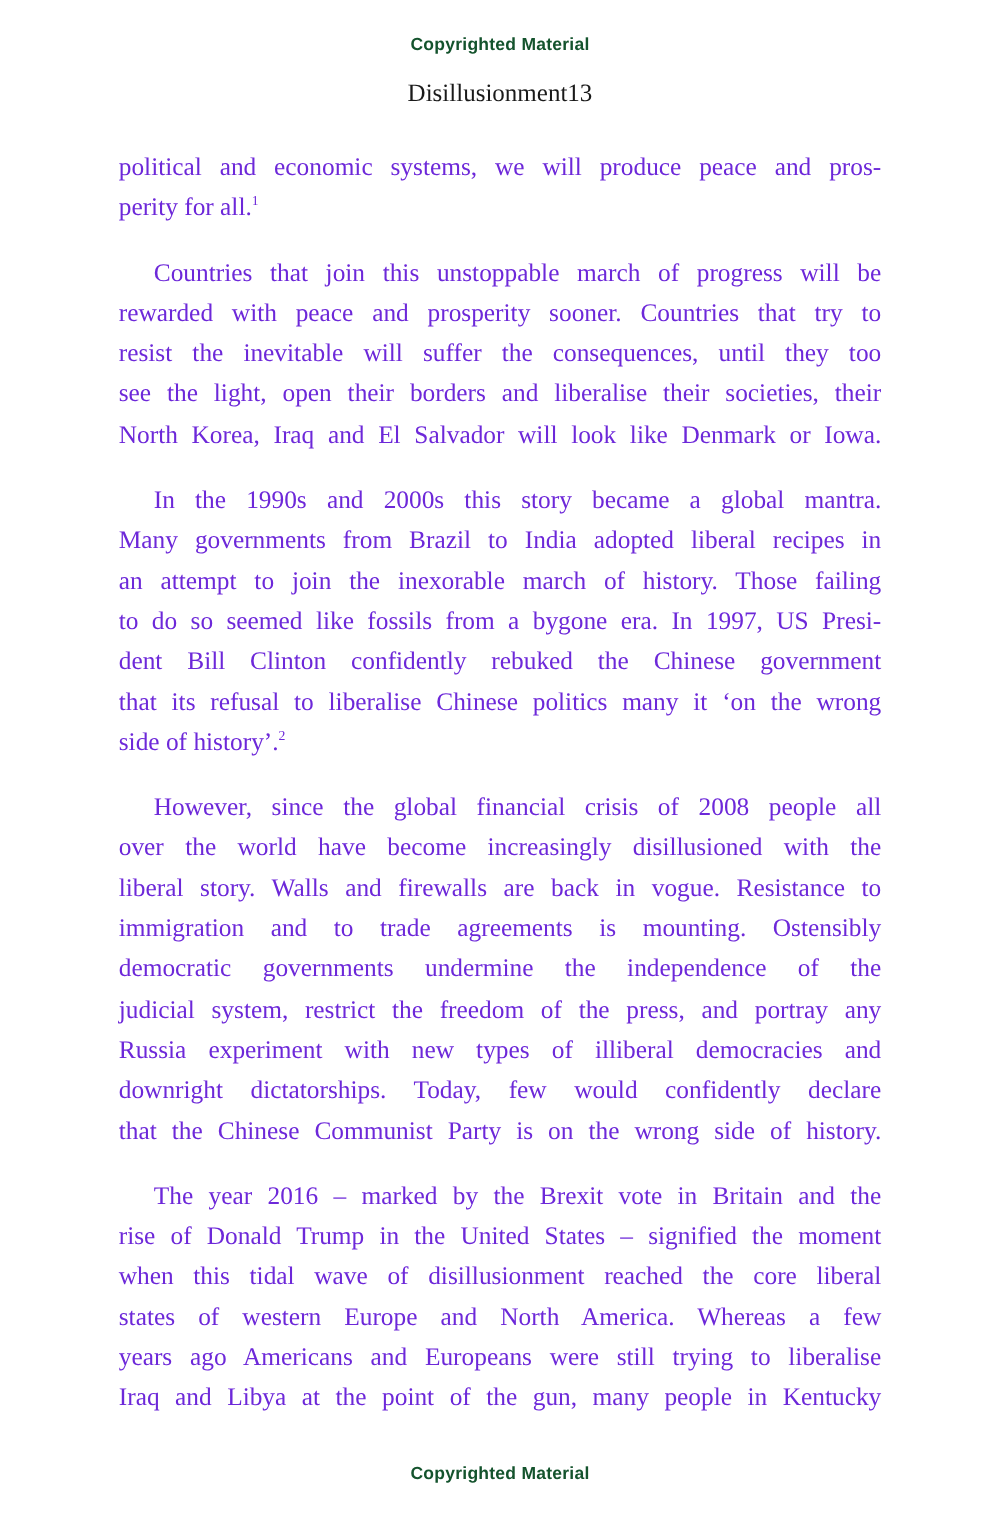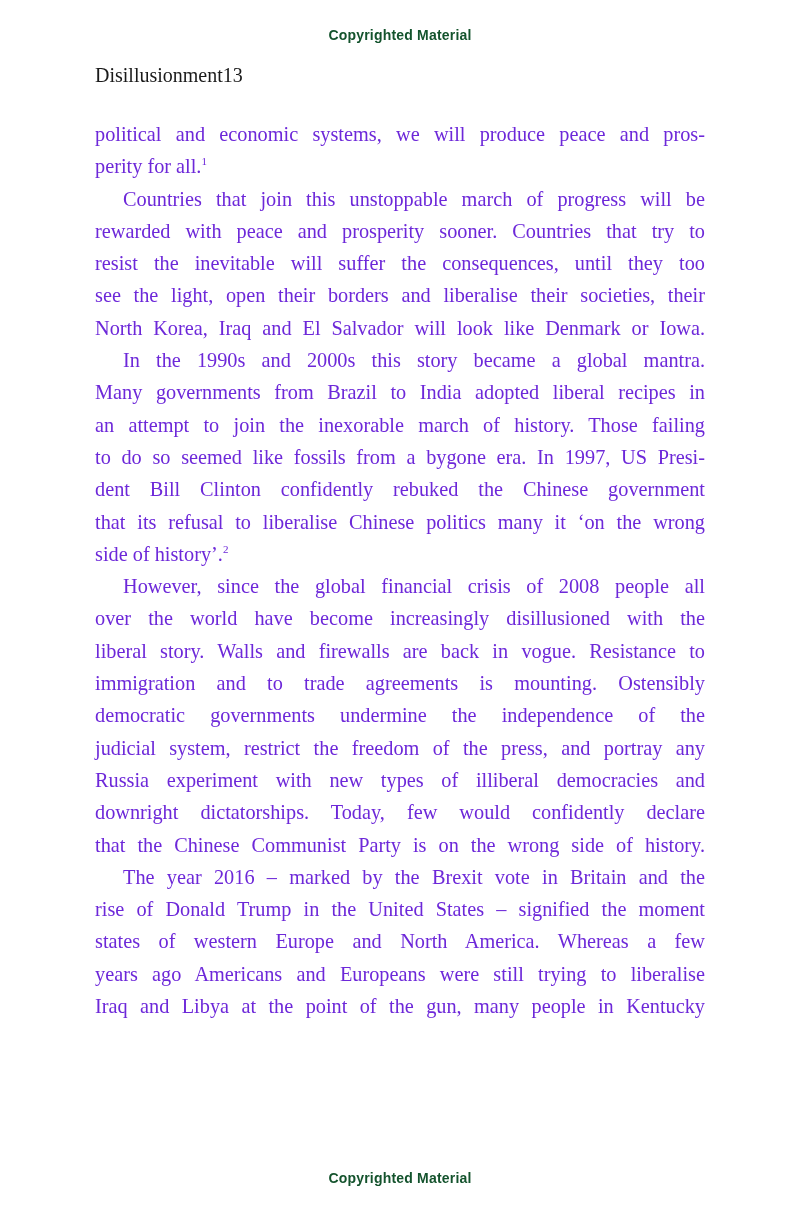--- a/index.html
+++ b/index.html
@@ -7,32 +7,32 @@
     .watermark {
       position: absolute; left: 0; width: 800px; text-align: center;
       font-family: "Liberation Sans", sans-serif; font-weight: bold;
       font-size: 14px; color: #14532d; letter-spacing: 0.2px;
     }
     .wm-top { top: 27px; }
     .wm-bottom { top: 1170px; }
     .running-head {
       position: absolute; top: 64px; left: 95px; width: 610px;
       font-family: "Liberation Serif", serif; font-size: 20px; color: #1a1a1a;
-      display: flex; justify-content: flex-start;
+      display: flex; justify-content: center;
     }
     .body-text {
       position: absolute; top: 118px; left: 95px; width: 610px;
       font-family: "Liberation Serif", serif; font-size: 20.3px; color: #6d28d9;
     }
     .line {
       height: 32.3px; line-height: 32.3px; white-space: nowrap;
       text-align: justify; text-align-last: justify;
     }
     .line.last { text-align-last: left; }
-    .line.indent { padding-left: 28px; }
+    .line.indent { padding-left: 28px; margin-top: 20px; }
     sup { font-size: 11px; line-height: 0; vertical-align: 8px; }
   </style>
 </head>
 <body>
 
 <div class="watermark wm-top">Copyrighted Material</div>
 
 <div class="running-head">
   <span>Disillusionment</span>
   <span>13</span>
@@ -71,19 +71,20 @@
     <div class="line">democratic governments undermine the independence of the</div>
     <div class="line">judicial system, restrict the freedom of the press, and portray any</div>
     <div class="line">Russia experiment with new types of illiberal democracies and</div>
     <div class="line">downright dictatorships. Today, few would confidently declare</div>
     <div class="line">that the Chinese Communist Party is on the wrong side of history.</div>
   </div>
 
   <div>
     <div class="line indent">The year 2016 – marked by the Brexit vote in Britain and the</div>
     <div class="line">rise of Donald Trump in the United States – signified the moment</div>
+    <div class="line">when this tidal wave of disillusionment reached the core liberal</div>
     <div class="line">states of western Europe and North America. Whereas a few</div>
     <div class="line">years ago Americans and Europeans were still trying to liberalise</div>
     <div class="line">Iraq and Libya at the point of the gun, many people in Kentucky</div>
   </div>
 </div>
 
 <div class="watermark wm-bottom">Copyrighted Material</div>
 
 </body></html>

